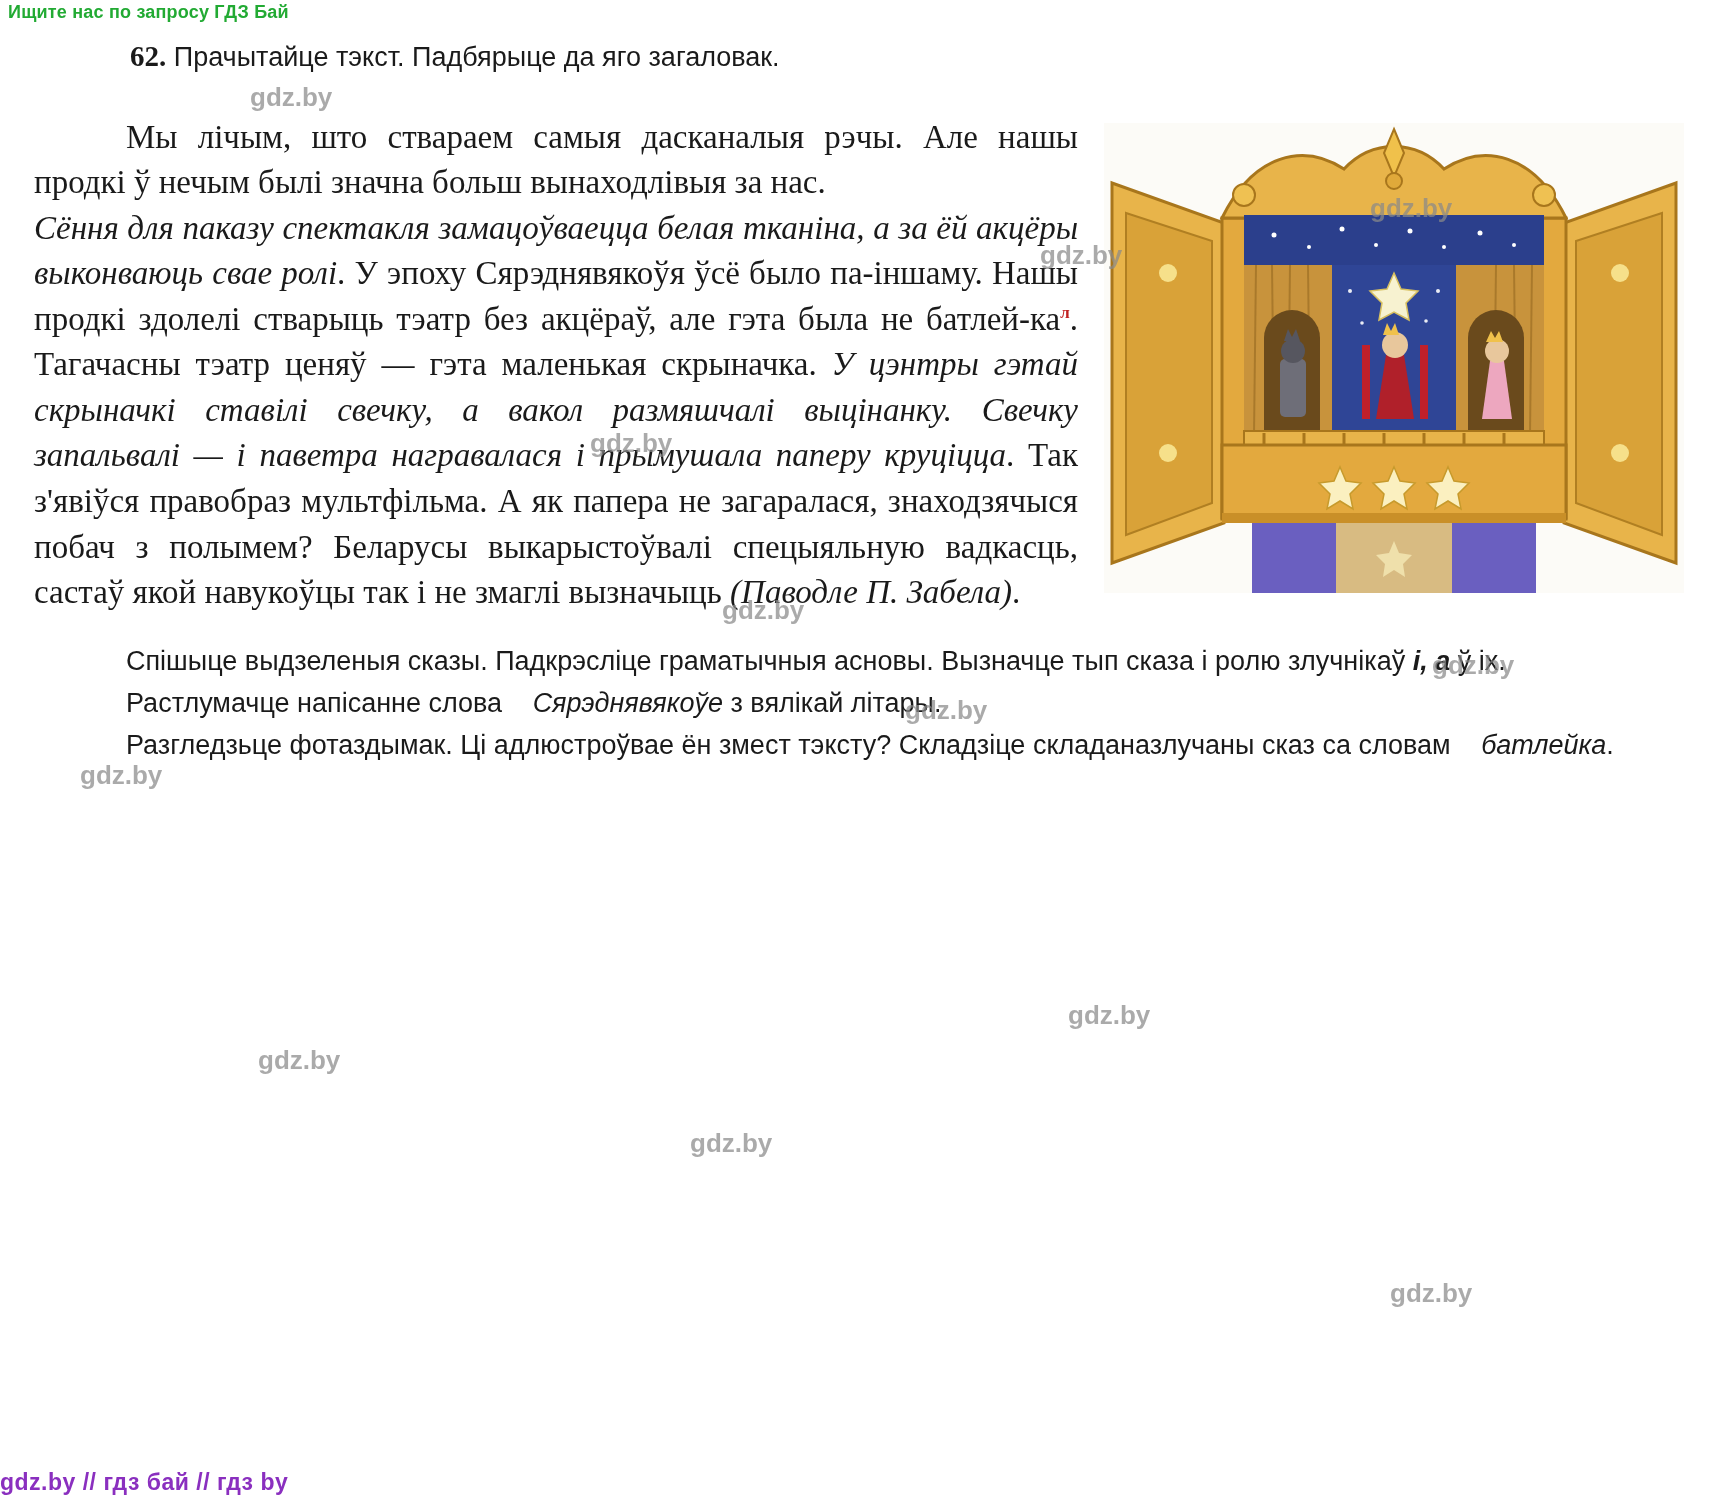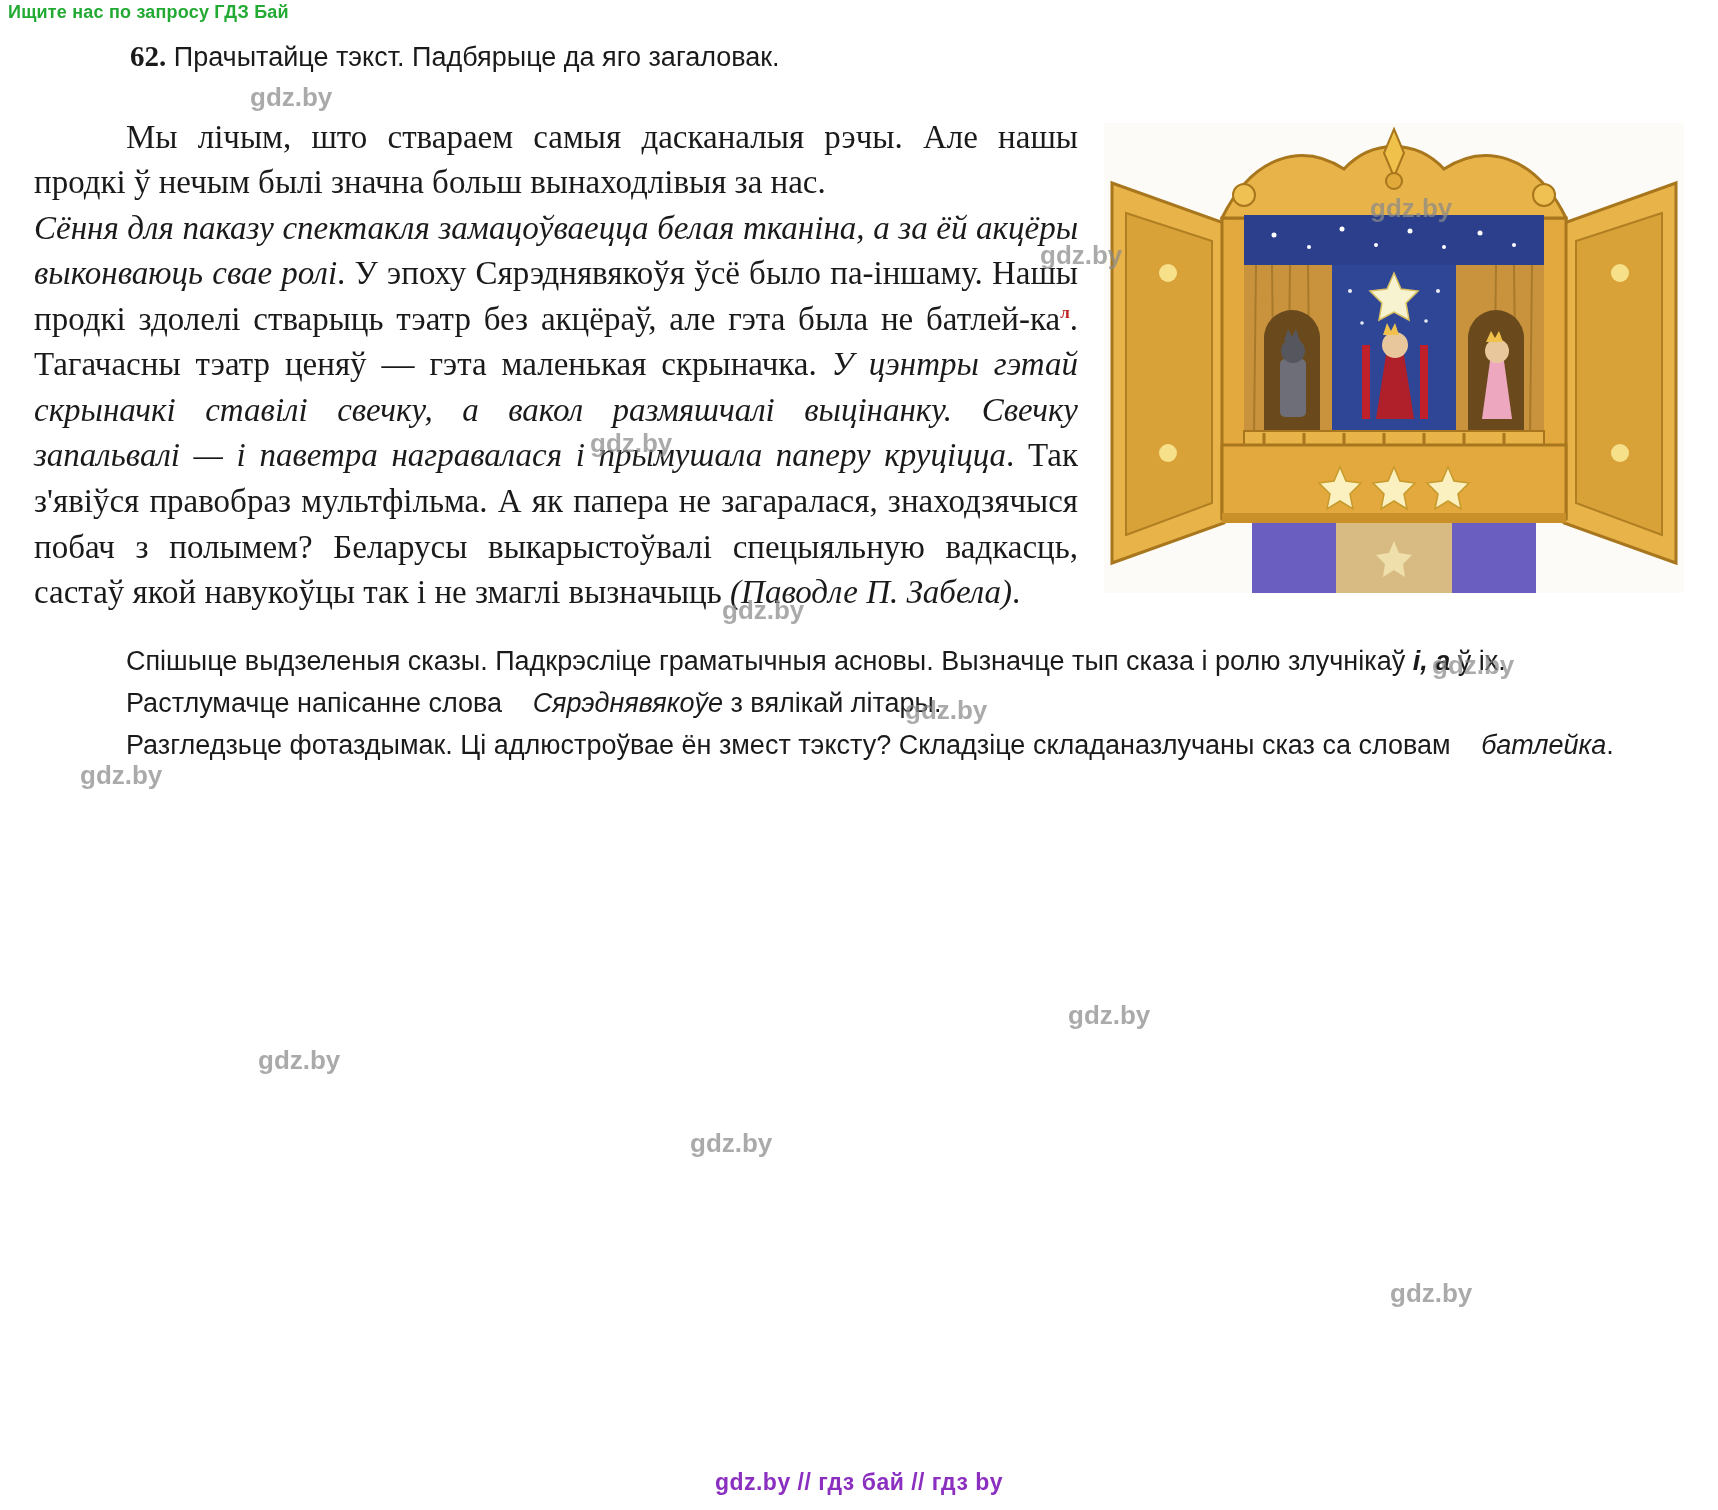--- a/index.html
+++ b/index.html
@@ -102,21 +102,20 @@
   .tasks p { margin: 0 0 4px 0; text-indent: 92px; }
   .tasks .b-i { font-weight: bold; font-style: italic; }
   .tasks .i { font-style: italic; margin-left: 23px; }
 
   
   .footer {
     position: absolute;
     bottom: 14px;
     left: 0;
     width: 100%;
-    text-align: center;
     font-family: "Liberation Sans", sans-serif;
     font-size: 23px;
     font-weight: bold;
     color: #8a2fbf;
     letter-spacing: 0.5px;
   }
 
   
   .wm {
     position: absolute;

